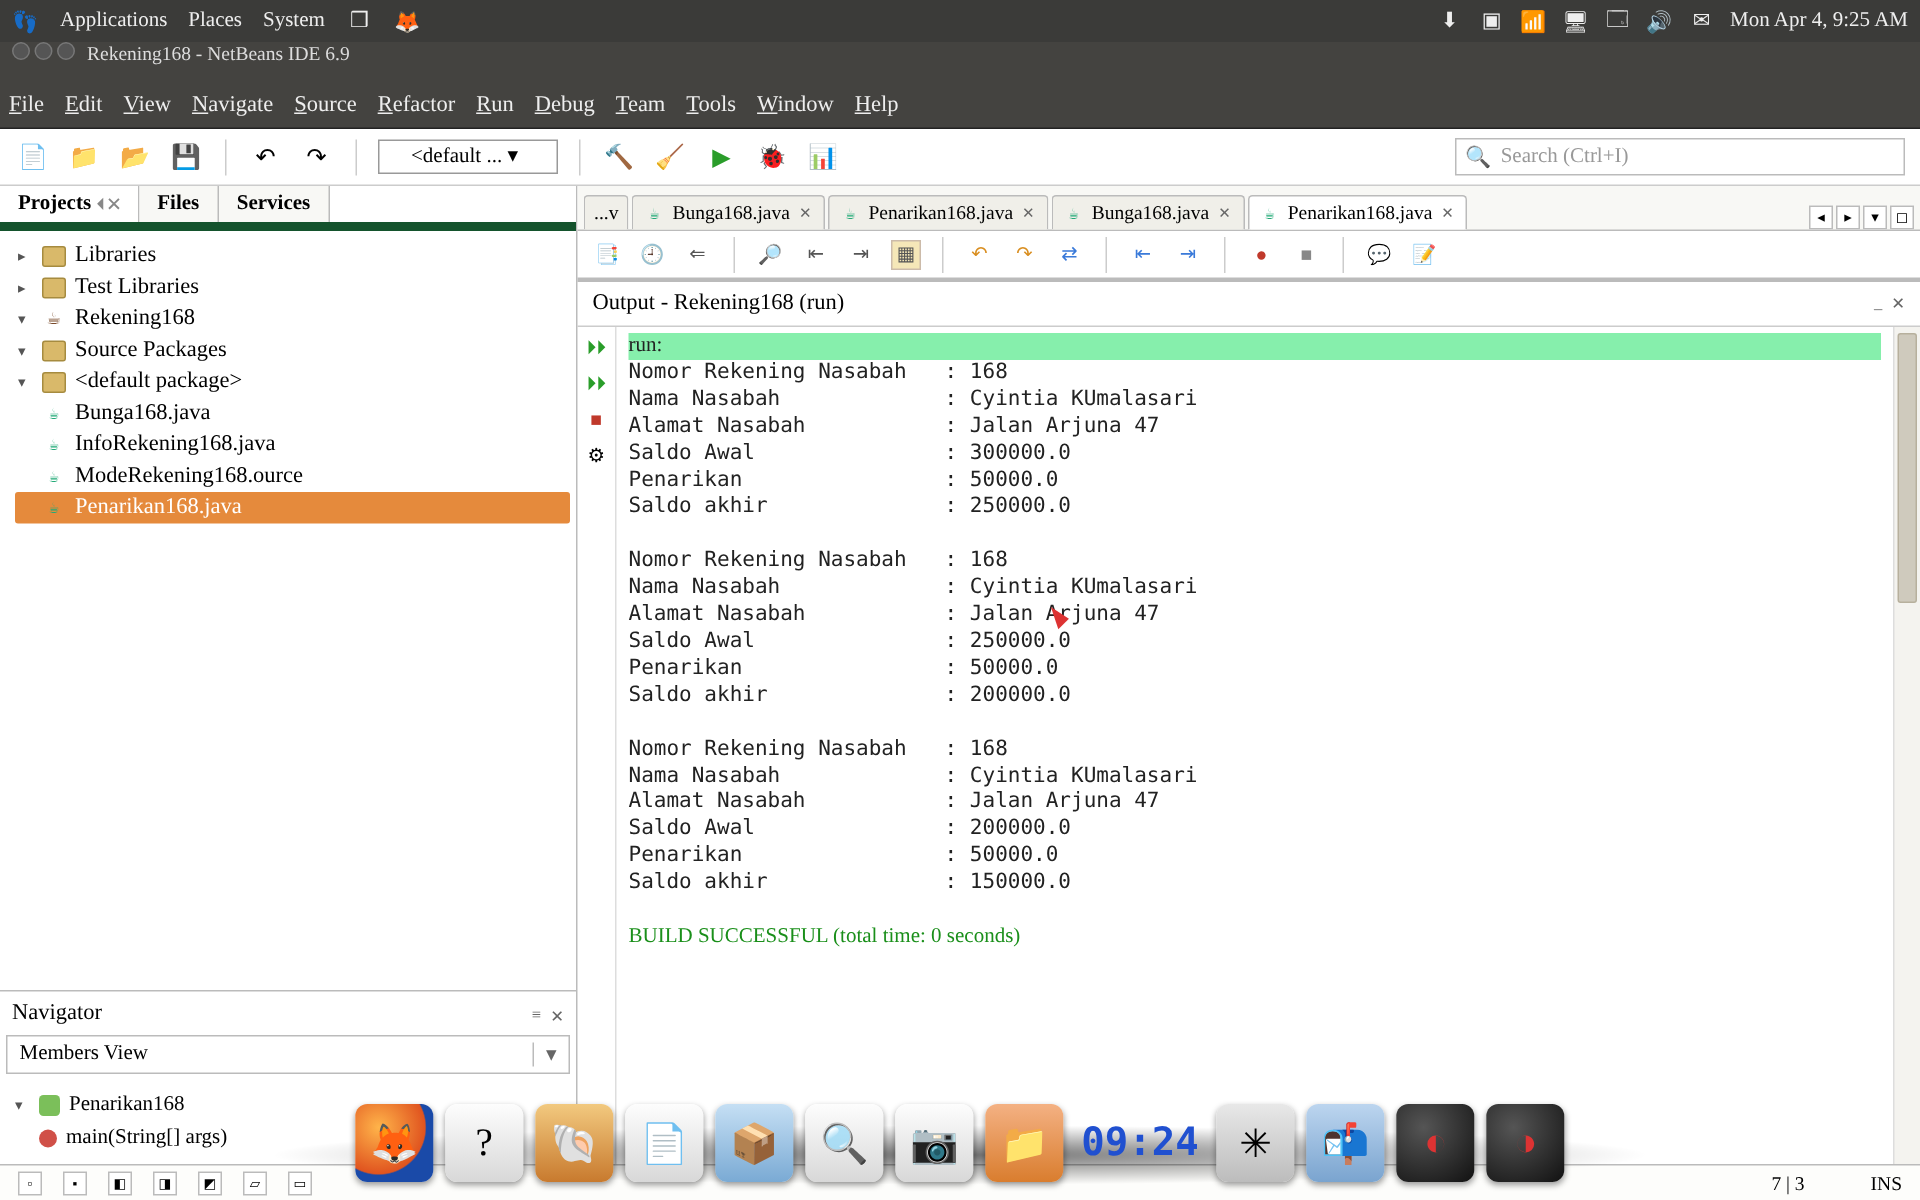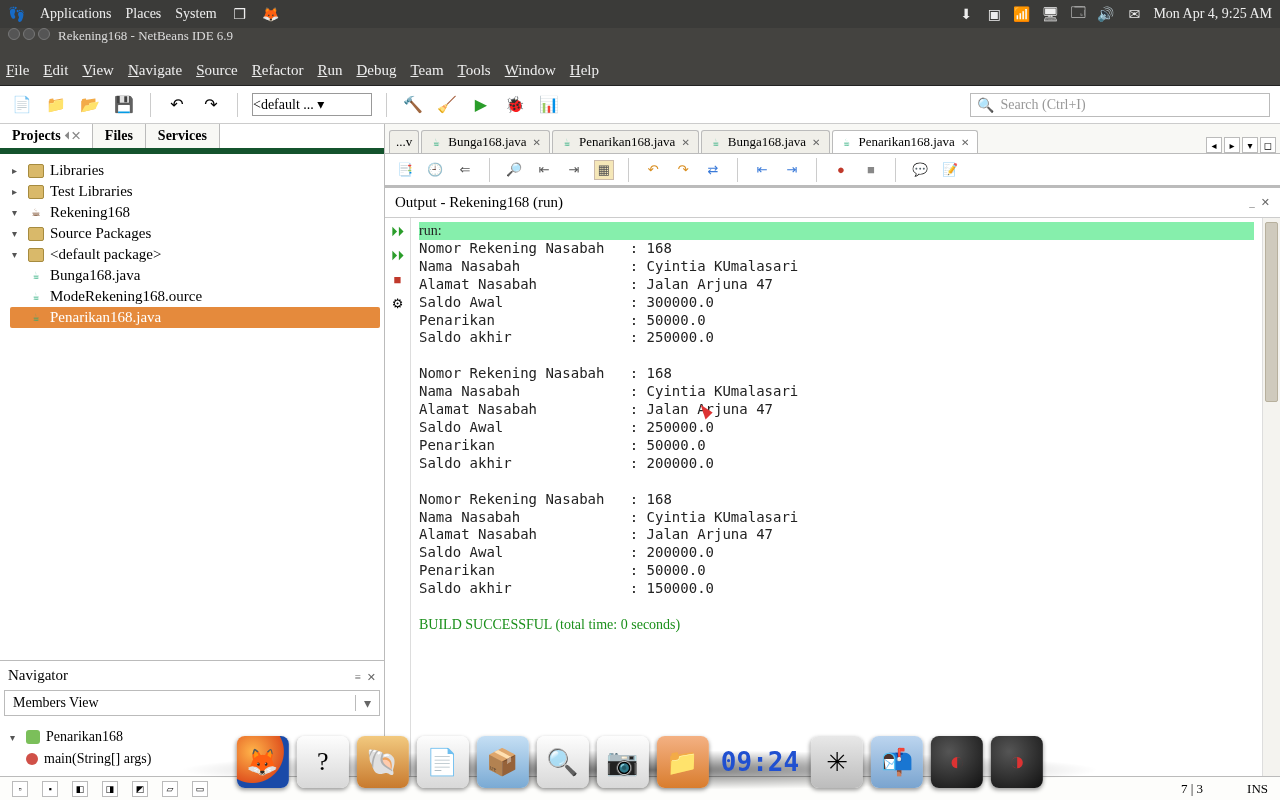--- a/index.html
+++ b/index.html
@@ -19,21 +19,21 @@
 .titlebar .winicons { display:flex; gap:3px; }
 
 
 .menubar { height:30px; background:#444340; color:#eee; display:flex; align-items:center; padding:0 6px; gap:14px; font-size:15px; border-bottom:1px solid #222; }
 .menubar span { cursor:default; }
 .menubar span u { text-decoration:underline; }
 
 
 .main-toolbar { height:38px; background:#fff; border-bottom:1px solid #ccc; display:flex; align-items:center; padding:0 10px; gap:10px; }
 .main-toolbar .tbtn { width:24px; height:24px; display:flex; align-items:center; justify-content:center; font-size:16px; }
-.main-toolbar .combo { border:1px solid #999; padding:2px 0; font-size:14px; background:#fff; min-width:120px; }
+.main-toolbar .combo { border:1px solid #999; padding:2px 21px; font-size:14px; background:#fff; min-width:120px; }
 .main-toolbar .search { margin-left:auto; border:1px solid #bbb; padding:3px 6px; width:300px; font-size:14px; color:#999; display:flex; gap:6px; align-items:center; }
 .sep { width:1px; height:24px; background:#ccc; margin:0 4px; }
 
 
 .workspace { display:flex; height:calc(800px - 28px - 28px - 30px - 38px - 24px); }
 
 .leftcol { width:385px; display:flex; flex-direction:column; border-right:1px solid #bbb; }
 .sidetabs { height:30px; display:flex; border-bottom:6px solid #14532d;font-weight:bold; }
 .sidetab { padding:4px 12px; font-size:14px; border-right:1px solid #bbb; display:flex; align-items:center; gap:4px; background:#f8f8f5; }
 .sidetab.active { background:#fff; }
@@ -208,20 +208,25 @@
         </div>
       <div id="tree-files">
           <div class="row ind3">
             <span class="twisty"></span>
             <span class="ficon ic-java"></span>
             <span>Bunga168.java</span>
           </div>
           <div class="row ind3">
             <span class="twisty"></span>
             <span class="ficon ic-java"></span>
+            <span>InfoRekening168.java</span>
+          </div>
+          <div class="row ind3">
+            <span class="twisty"></span>
+            <span class="ficon ic-java"></span>
             <span>ModeRekening168.ource</span>
           </div>
           <div class="row ind3 sel">
             <span class="twisty"></span>
             <span class="ficon ic-java"></span>
             <span>Penarikan168.java</span>
           </div>
         </div>
     </div>
 

